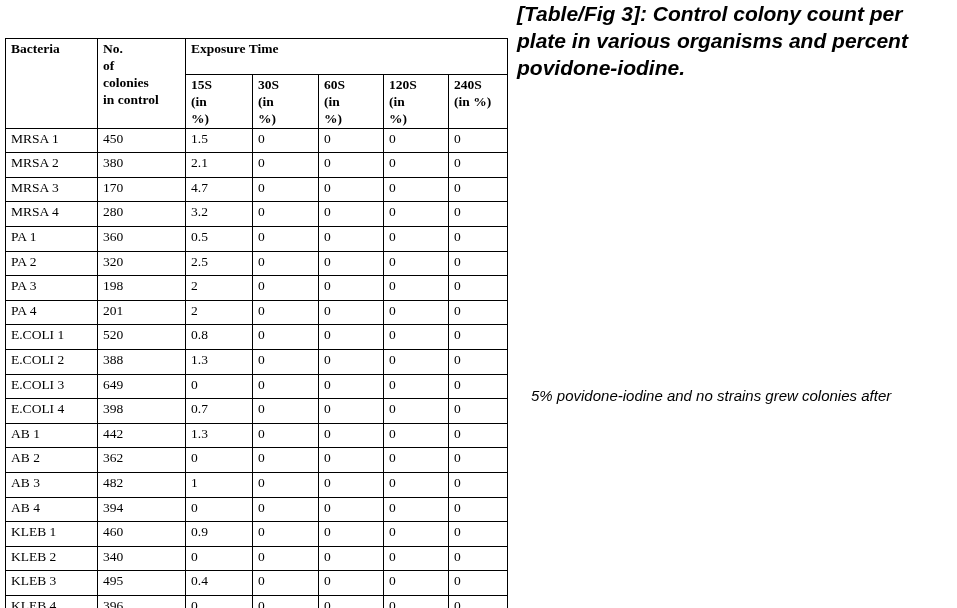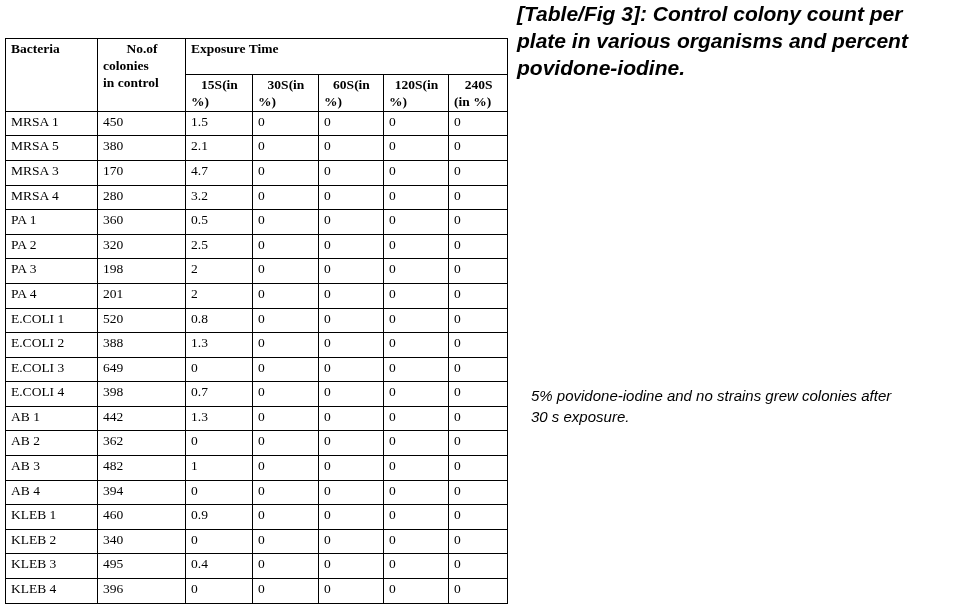--- a/index.html
+++ b/index.html
@@ -38,21 +38,22 @@
     font-weight: bold;
   }
   .head-row-1 { height: 36px; margin-left: 11px; }
   .head-row-2 { height: 34px; }
   .data-table tbody tr { height: 24.6px; margin-left: 20px; }
   .exposure-head {
     padding-left: 52px;
   }
   .justify-line {
     display: flex;
-    justify-content: center;
+    justify-content: space-between;
+    flex-direction: column;
   }
   .caption {
     position: absolute;
     left: 517px;
     top: 0;
     font-family: "Liberation Sans", sans-serif;
     font-weight: bold;
     font-style: italic;
     font-size: 21px;
     line-height: 27px;
@@ -137,21 +138,21 @@
       <tr>
         <td>MRSA 1</td>
         <td>450</td>
         <td>1.5</td>
         <td>0</td>
         <td>0</td>
         <td>0</td>
         <td>0</td>
       </tr>
       <tr>
-        <td>MRSA 5</td>
+        <td>MRSA 2</td>
         <td>380</td>
         <td>2.1</td>
         <td>0</td>
         <td>0</td>
         <td>0</td>
         <td>0</td>
       </tr>
       <tr>
         <td>MRSA 3</td>
         <td>170</td>
@@ -318,14 +319,13 @@
 </table>
 
 <div class="caption">
   <div>[Table/Fig 3]: Control colony count per</div>
   <div>plate in various organisms and percent</div>
   <div>povidone-iodine.</div>
 </div>
 
 <div class="note">
   <div>5% povidone-iodine and no strains grew colonies after</div>
-  <div>30 s exposure.</div>
 </div>
 
 </body></html>

